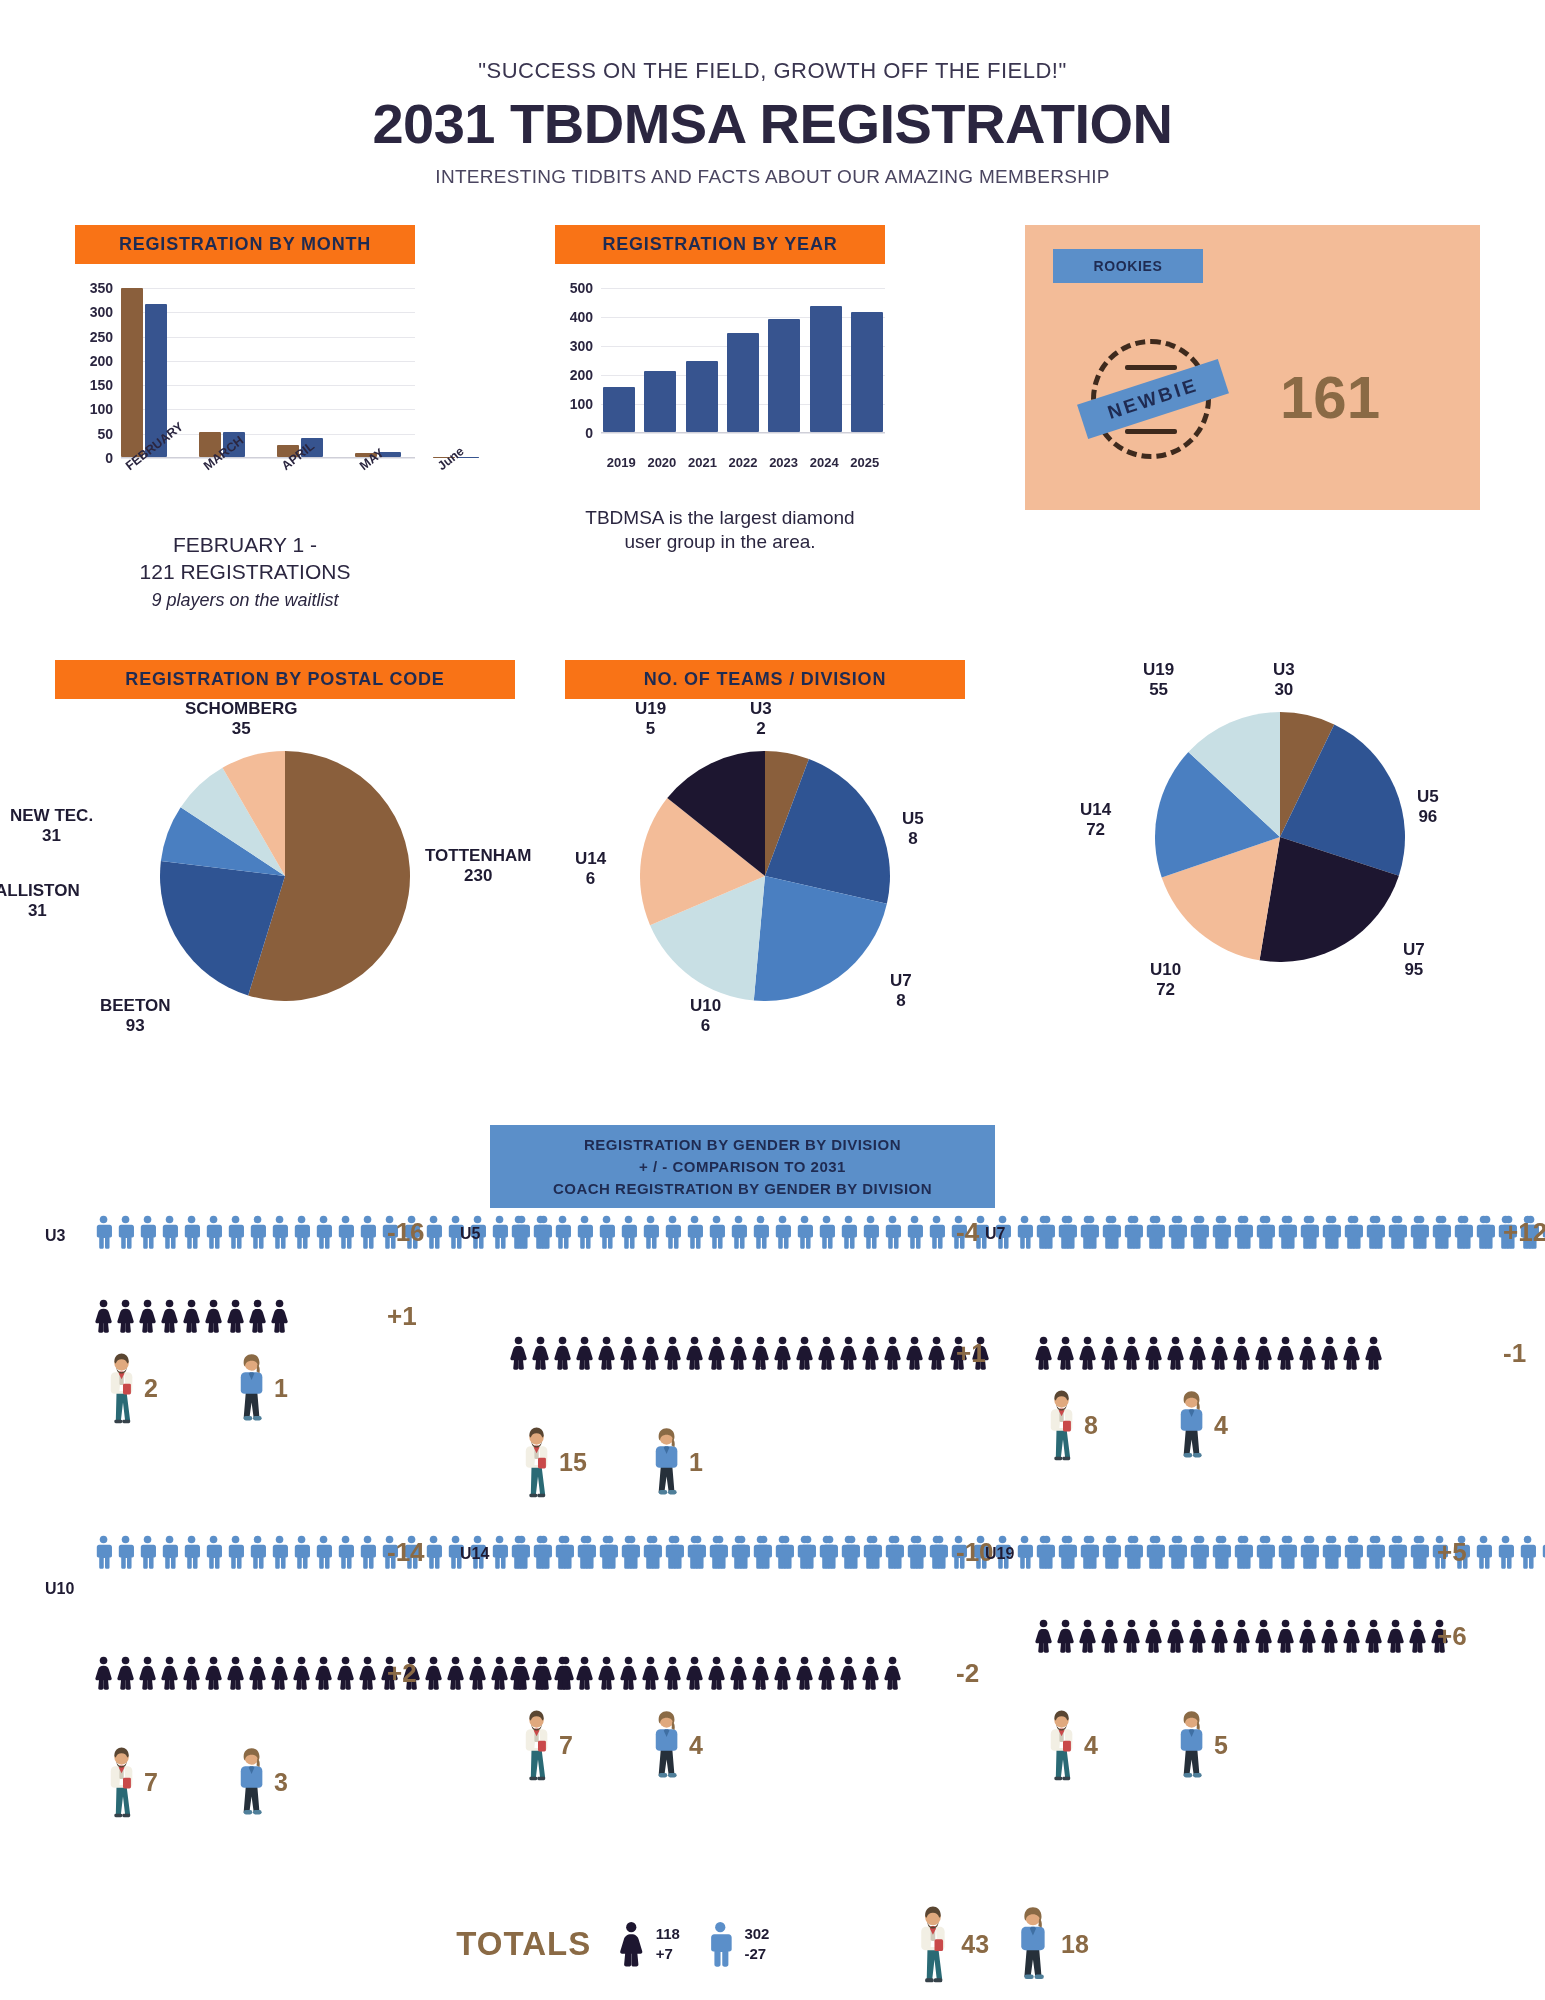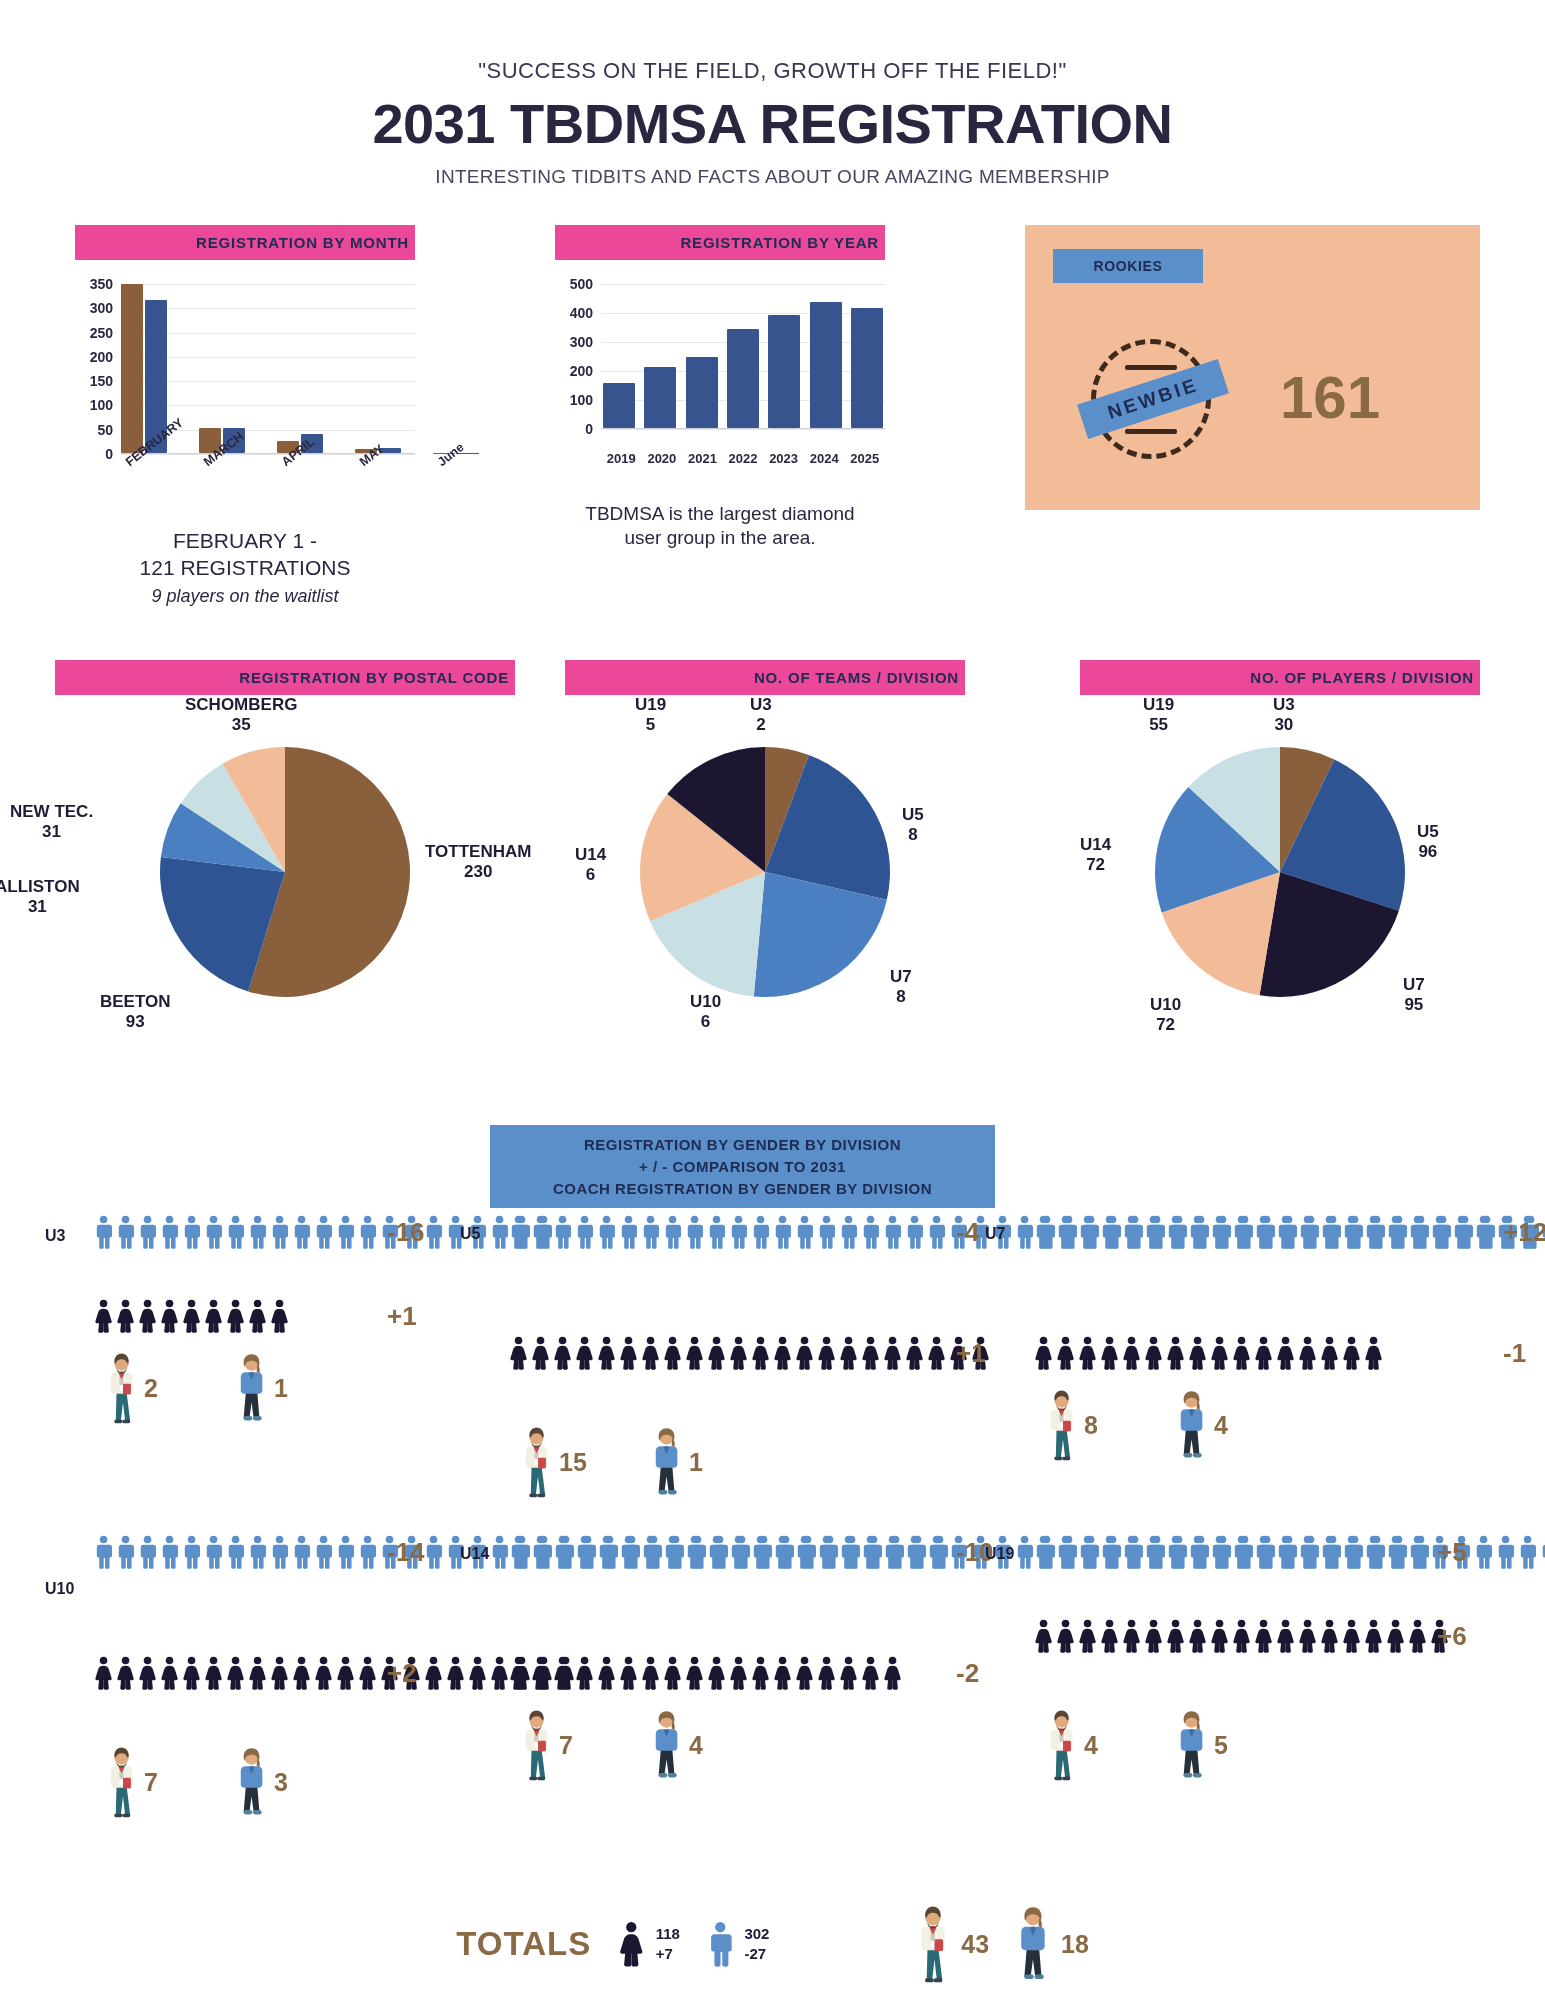--- a/index.html
+++ b/index.html
@@ -22,23 +22,23 @@
   .hdr-title {
     font-size: 56px; font-weight: 900; letter-spacing: -0.5px;
     color: #2b2640; margin-top: 12px; line-height: 1.0;
   }
   .hdr-sub {
     font-size: 19px; color: #4a4560; margin-top: 14px; letter-spacing: 0.3px;
   }
 
   
   .banner {
-    background: #ec4899; color: #1f2b52;
-    font-weight: 800; font-size: 15px; letter-spacing: 0.8px;
-    text-align: right; padding: 9px 6px;
+    background: #f97316; color: #1f2b52;
+    font-weight: 800; font-size: 18px; letter-spacing: 0.8px;
+    text-align: center; padding: 9px 6px;
   }
 
   
   .row1 { position: absolute; top: 225px; left: 0; width: 1545px; height: 400px; }
 
   .card-month { position: absolute; left: 75px; top: 0; width: 340px; }
   .card-year  { position: absolute; left: 555px; top: 0; width: 330px; }
   .card-rookie{ position: absolute; left: 1025px; top: 0; width: 455px; height: 285px;
                 background: #f3bc98; }
 
@@ -309,21 +309,20 @@
           <div class="plabel" style="left: 110px; top: -52px;"><span>U3</span><span class="v">2</span></div>
           <div class="plabel" style="left: 262px; top: 58px;"><span>U5</span><span class="v">8</span></div>
           <div class="plabel" style="left: 250px; top: 220px;"><span>U7</span><span class="v">8</span></div>
           <div class="plabel" style="left: 50px; top: 245px;"><span>U10</span><span class="v">6</span></div>
           <div class="plabel" style="left: -65px; top: 98px;"><span>U14</span><span class="v">6</span></div>
           <div class="plabel" style="left: -5px; top: -52px;"><span>U19</span><span class="v">5</span></div>
         </div>
     </div>
 
     <div class="pie-card" style="left:1080px;top:0;width:400px;">
-      <div class="banner">NO. OF PLAYERS / DIVISION</div>
       <div class="pie-wrap" id="pie-players" style="width:250px;height:250px;margin-top:52px;">
           <svg width="250" height="250">
             <path d="M125,125 L125.00000000000001,0 A125,125 0 0,1 179.23546738969478,12.378891512197612 Z" fill="#8a5f3c"></path>
             <path d="M125,125 L179.23546738969478,12.378891512197612 A125,125 0 0,1 243.88206453689418,163.62712429686843 Z" fill="#2f5493"></path>
             <path d="M125,125 L243.88206453689418,163.62712429686843 A125,125 0 0,1 104.52276107310779,248.31132424044017 Z" fill="#1d1630"></path>
             <path d="M125,125 L104.52276107310779,248.31132424044017 A125,125 0 0,1 6.709077025104463,165.40120718180748 Z" fill="#f3bc98"></path>
             <path d="M125,125 L6.709077025104463,165.40120718180748 A125,125 0 0,1 33.36851602127172,39.978407778635074 Z" fill="#4a7fc1"></path>
             <path d="M125,125 L33.36851602127172,39.978407778635074 A125,125 0 0,1 124.99999999999997,0 Z" fill="#c8dfe4"></path>
           </svg>
           <div class="plabel" style="left: 118px; top: -52px;"><span>U3</span><span class="v">30</span></div>

